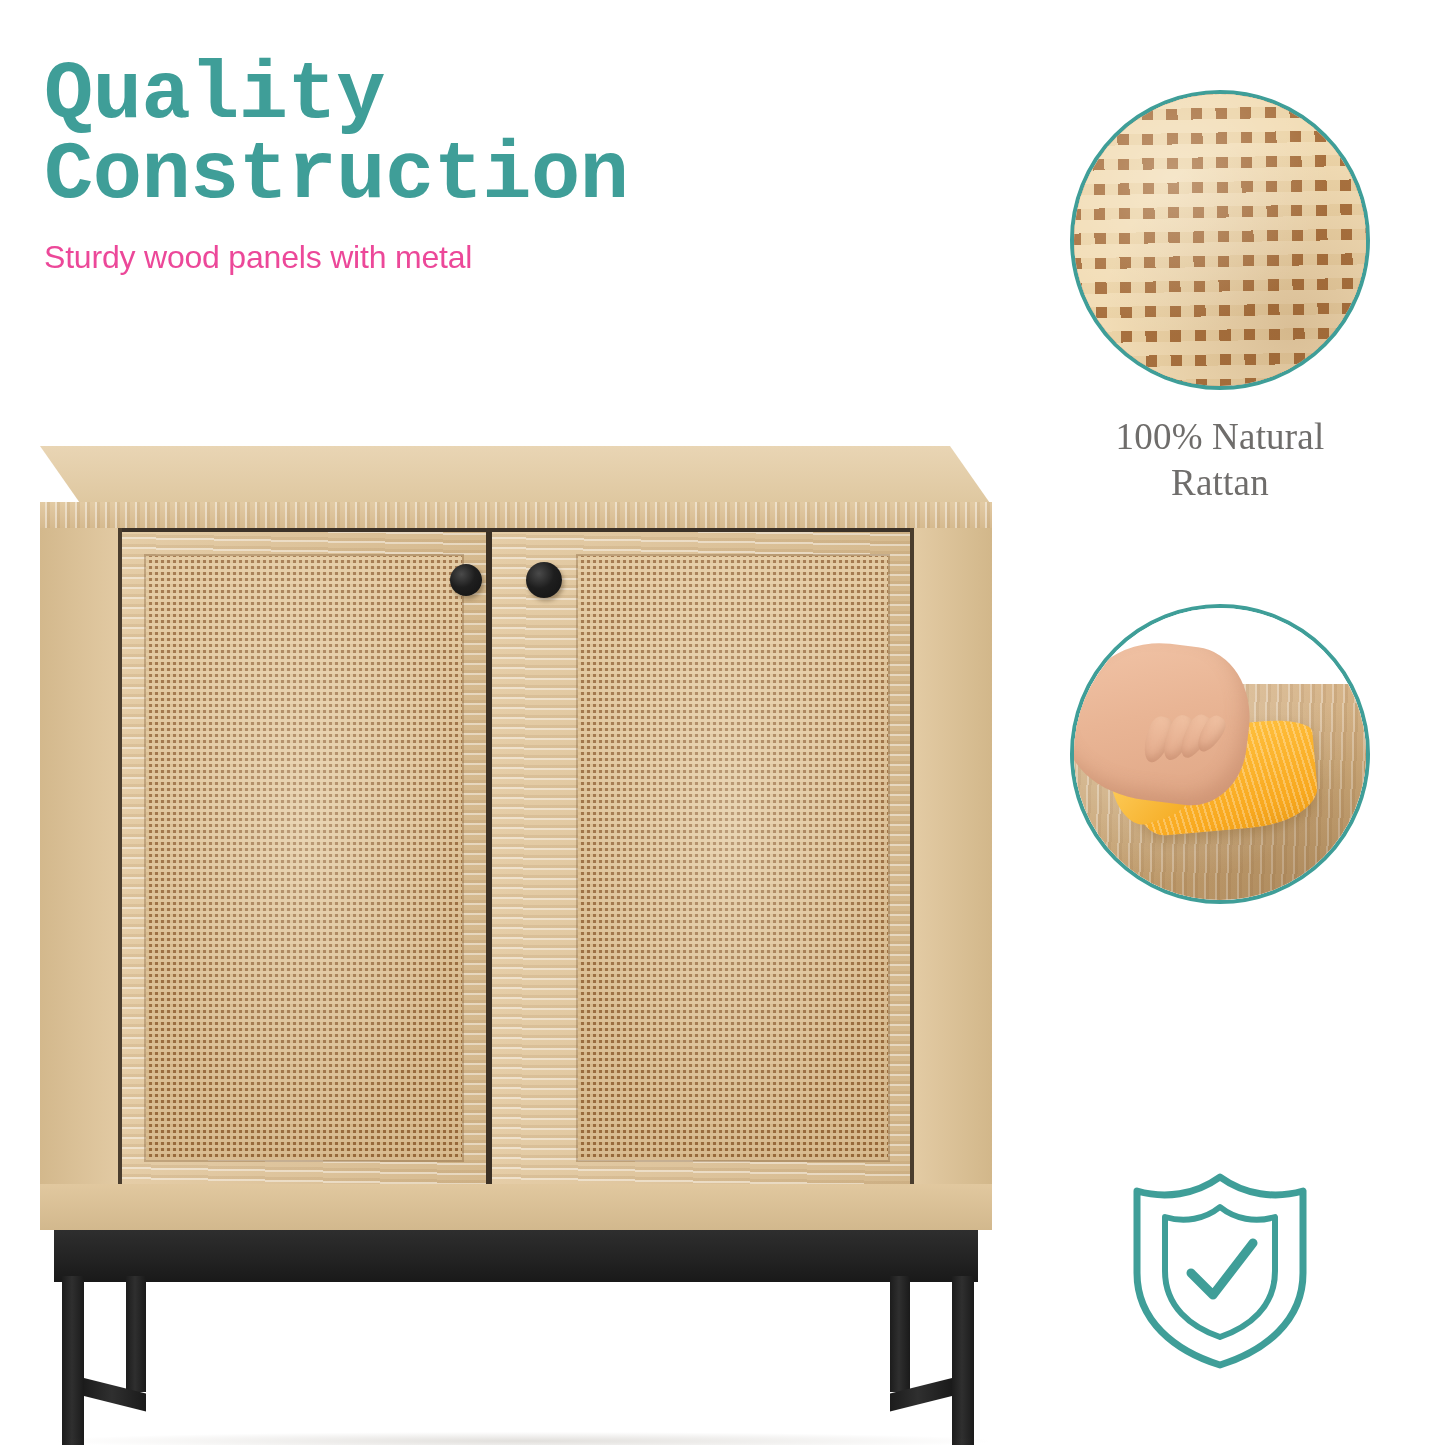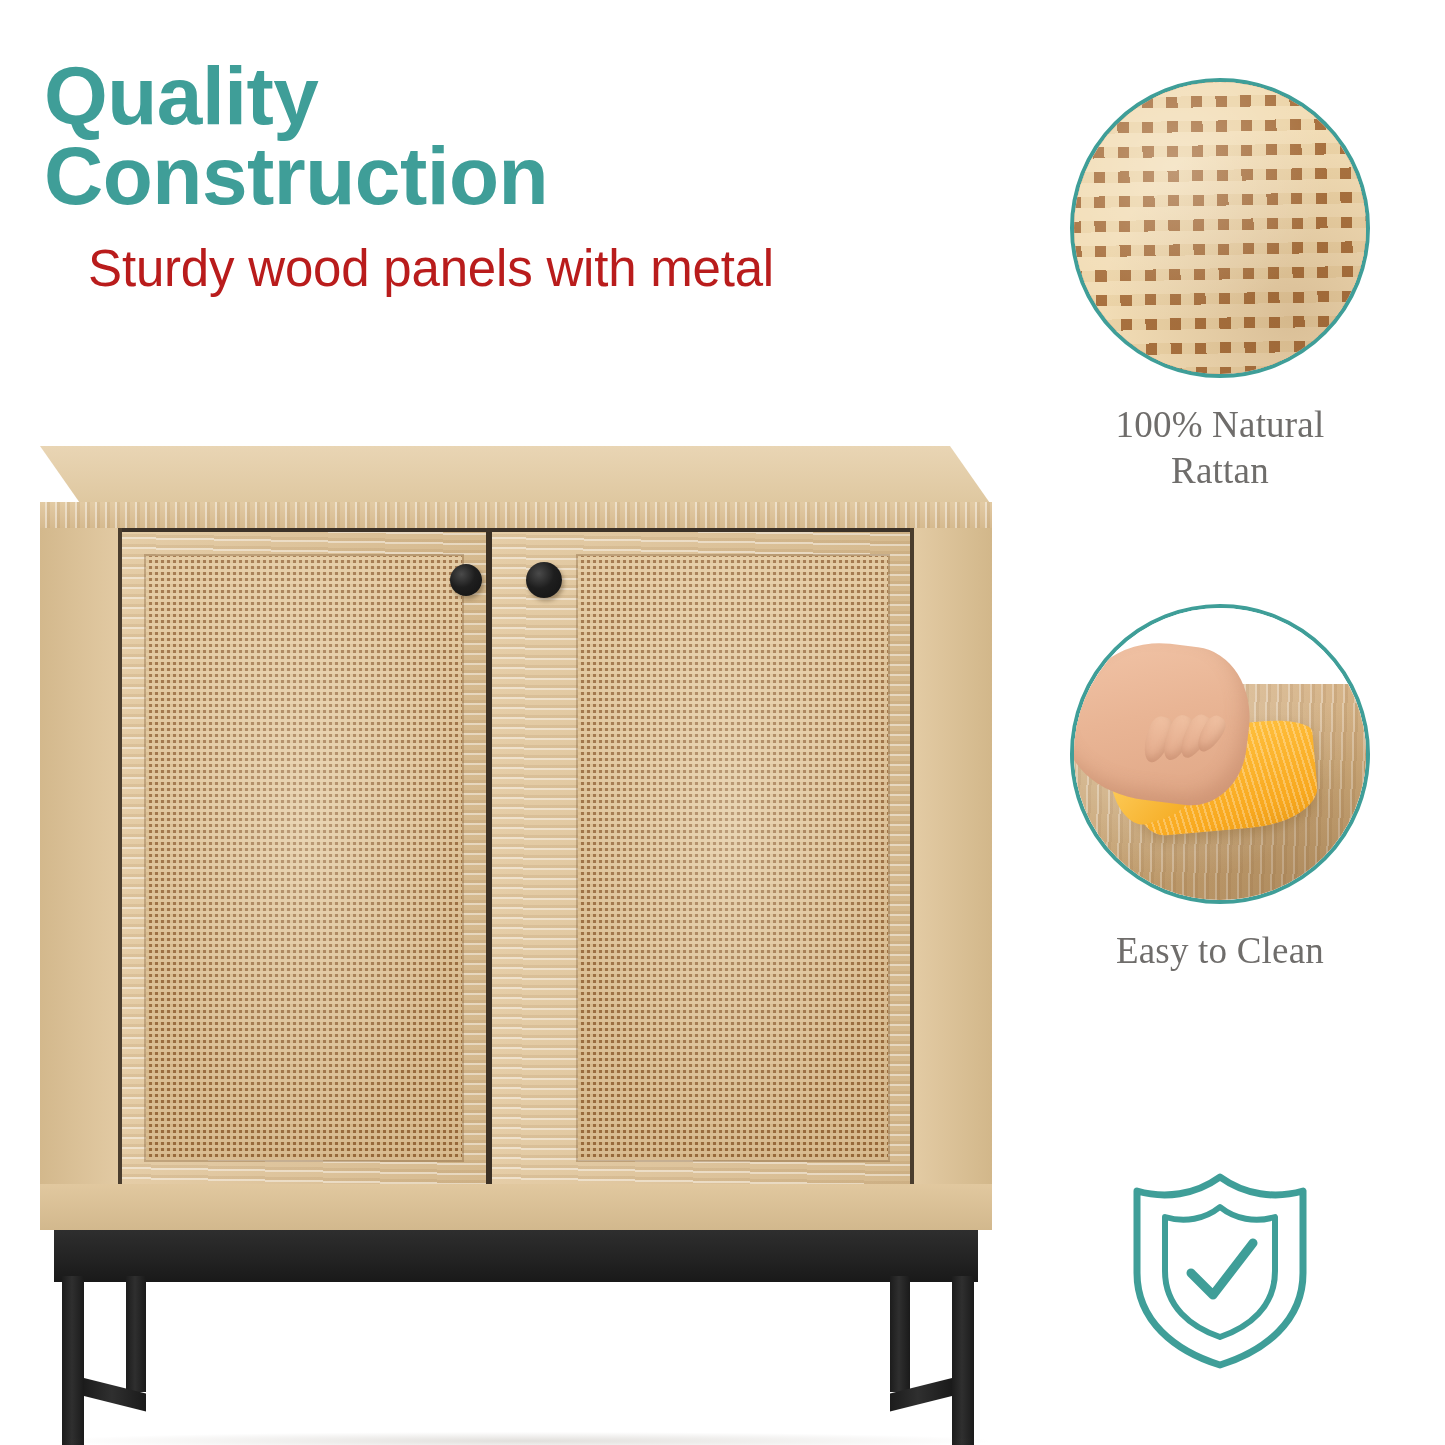--- a/index.html
+++ b/index.html
@@ -9,54 +9,53 @@
     font-family:"Liberation Sans", sans-serif;
     overflow:hidden;
     position:relative;
   }
 
   
   #headline-block{
     position:absolute;left:44px;top:56px;width:730px;
   }
   #headline{
-    font-family:Liberation Sans, sans-serif;
+    font-family:Liberation Mono, monospace;
     font-weight:700;
     font-size:82px;
     line-height:0.97;
     color:#3f9e98;
     letter-spacing:-0.5px;
     margin:0;
   }
   #headline .l2{display:block;}
   #subheadline{
     margin:22px 0 0 0;
     font-family:"Liberation Sans", sans-serif;
     font-weight:300;
-    font-size:51px;
+    font-size:32px;
     line-height:1.26;
-    color:#b91c1c;
+    color:#ec4899;
     letter-spacing:-0.2px;
-    text-align:right;
   }
   #subheadline .l2{display:block;}
 
   
   #cabinet-photo{
     position:absolute;left:18px;top:432px;width:980px;height:1010px;
   }
 
   
   .feature{
     position:absolute;
     width:420px;
     left:1010px;
     text-align:center;
   }
-  #feature-rattan{top:78px;}
+  #feature-rattan{top:90px;}
   #feature-clean{top:604px;}
   #feature-durable{top:1120px;}
 
   .circle-wrap{
     width:300px;height:300px;margin:0 auto;
     border-radius:50%;
     border:4px solid #3f9e98;
     overflow:hidden;
     position:relative;
     background:#fff;
@@ -278,23 +277,20 @@
       <div class="cloth"></div>
       <div class="cloth-fold"></div>
       <div class="hand">
         <div class="finger f1"></div>
         <div class="finger f2"></div>
         <div class="finger f3"></div>
         <div class="finger f4"></div>
       </div>
     </div>
   </div>
-  <div class="feature-label">
-    <span>Easy to Clean</span>
-  </div>
 </div>
 
 <div class="feature" id="feature-durable">
   <div class="shield-wrap">
     <svg width="190" height="210" viewBox="0 0 190 210" aria-hidden="true">
       <path d="M12 26 C40 34 70 30 95 12 C120 30 150 34 178 26 L178 108
                C178 156 140 186 95 200 C50 186 12 156 12 108 Z" fill="none" stroke="#3f9e98" stroke-width="7" stroke-linejoin="round" stroke-linecap="round"></path>
       <path d="M40 52 C60 58 80 54 95 42 C110 54 130 58 150 52 L150 106
                C150 142 124 162 95 172 C66 162 40 142 40 106 Z" fill="none" stroke="#3f9e98" stroke-width="6" stroke-linejoin="round" stroke-linecap="round"></path>
       <path d="M66 108 L88 130 L128 78" fill="none" stroke="#3f9e98" stroke-width="9" stroke-linecap="round" stroke-linejoin="round"></path>

